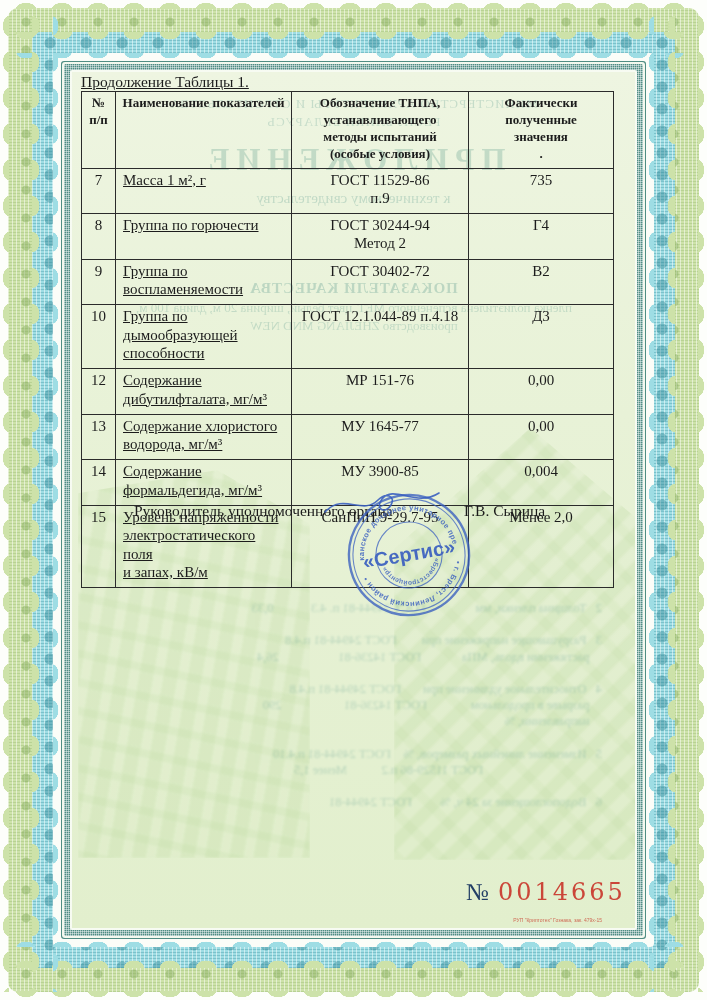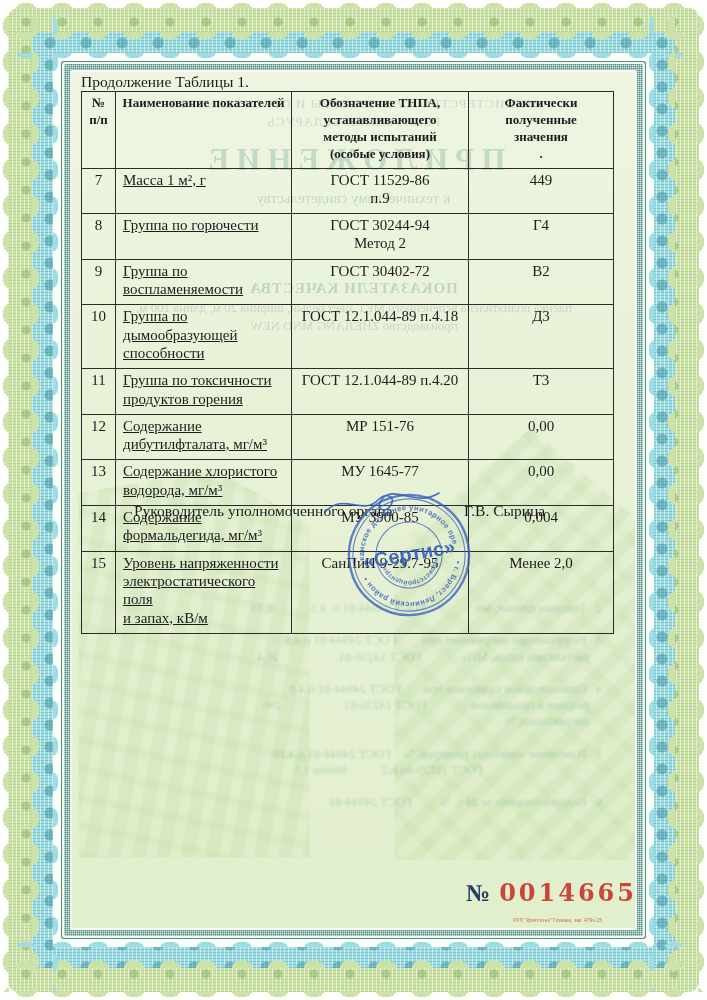--- a/index.html
+++ b/index.html
@@ -93,21 +93,21 @@
       repeating-linear-gradient(100deg, rgba(140,190,100,.25) 0 14px, rgba(140,190,100,.05) 14px 24px),
       repeating-linear-gradient(12deg, rgba(140,190,100,.16) 0 8px, rgba(0,0,0,0) 8px 28px);
     clip-path:polygon(0 6%,60% 0,100% 14%,100% 100%,0 100%);}
   .bld2{left:322px;top:356px;width:248px;height:432px;opacity:.5;filter:blur(1px);
     background:
       repeating-linear-gradient(135deg, rgba(140,190,100,.28) 0 12px, rgba(140,190,100,.06) 12px 24px),
       repeating-linear-gradient(45deg, rgba(140,190,100,.14) 0 9px, rgba(0,0,0,0) 9px 30px);
     clip-path:polygon(0 28%,55% 0,100% 22%,100% 100%,0 100%);}
 
   
-  .tbl-title{position:absolute;left:9px;top:1px;font-size:15.5px;}
+  .tbl-title{position:absolute;left:9px;top:1px;font-size:15.5px;text-decoration:underline;}
   table.results{position:absolute;left:9px;top:19px;width:532px;table-layout:fixed;
     border-collapse:collapse;background:transparent;}
   table.results th, table.results td{border:1.4px solid #2b2b2b;vertical-align:top;
     white-space:pre-line;overflow:hidden;}
   table.results th{font-size:13px;font-weight:bold;text-align:center;line-height:1.3;
     padding:3px 2px 5px 2px;}
   table.results td{font-size:15px;line-height:1.22;padding:2px 4px 6px 4px;}
   .c-num{text-align:center;}
   .c-name{text-align:left;padding-left:7px !important;text-decoration:underline;}
   .c-method{text-align:center;}
@@ -115,21 +115,21 @@
 
   
   .sig-label{position:absolute;left:62px;top:430px;font-size:15.5px;}
   .sig-name{position:absolute;left:392px;top:430px;font-size:15.5px;}
   .squiggle{position:absolute;left:250px;top:414px;}
 
   
   .stamp{position:absolute;left:262px;top:408px;opacity:.92;}
 
   
-  .serial{position:absolute;left:394px;top:806px;font-weight:bold;font-size:24px;
+  .serial{position:absolute;left:394px;top:806px;font-weight:normal;font-size:24px;
     letter-spacing:1px;white-space:nowrap;}
   .serial .pref{color:#233f66;margin-right:8px;}
   .serial .digits{color:#cb4639;letter-spacing:3px;font-family:"DejaVu Serif", serif;}
   .printnote{position:absolute;left:322px;top:845px;width:208px;text-align:right;
     font-size:5px;color:#cf6b56;font-family:"Liberation Sans", sans-serif;}
 </style>
 </head>
 <body>
 
 <div class="paper">
@@ -191,21 +191,21 @@
 значения
 .</th>
         </tr>
       </thead>
       <tbody>
           <tr>
             <td class="c-num">7</td>
             <td class="c-name">Масса 1 м², г</td>
             <td class="c-method">ГОСТ 11529-86
 п.9</td>
-            <td class="c-value">449</td>
+            <td class="c-value">735</td>
           </tr>
           <tr>
             <td class="c-num">8</td>
             <td class="c-name">Группа по горючести</td>
             <td class="c-method">ГОСТ 30244-94
 Метод 2</td>
             <td class="c-value">Г4</td>
           </tr>
           <tr>
             <td class="c-num">9</td>
@@ -214,27 +214,20 @@
             <td class="c-method">ГОСТ 30402-72</td>
             <td class="c-value">В2</td>
           </tr>
           <tr>
             <td class="c-num">10</td>
             <td class="c-name">Группа по
 дымообразующей
 способности</td>
             <td class="c-method">ГОСТ 12.1.044-89 п.4.18</td>
             <td class="c-value">Д3</td>
-          </tr>
-          <tr>
-            <td class="c-num">11</td>
-            <td class="c-name">Группа по токсичности
-продуктов горения</td>
-            <td class="c-method">ГОСТ 12.1.044-89 п.4.20</td>
-            <td class="c-value">Т3</td>
           </tr>
           <tr>
             <td class="c-num">12</td>
             <td class="c-name">Содержание
 дибутилфталата, мг/м³</td>
             <td class="c-method">МР 151-76</td>
             <td class="c-value">0,00</td>
           </tr>
           <tr>
             <td class="c-num">13</td>

